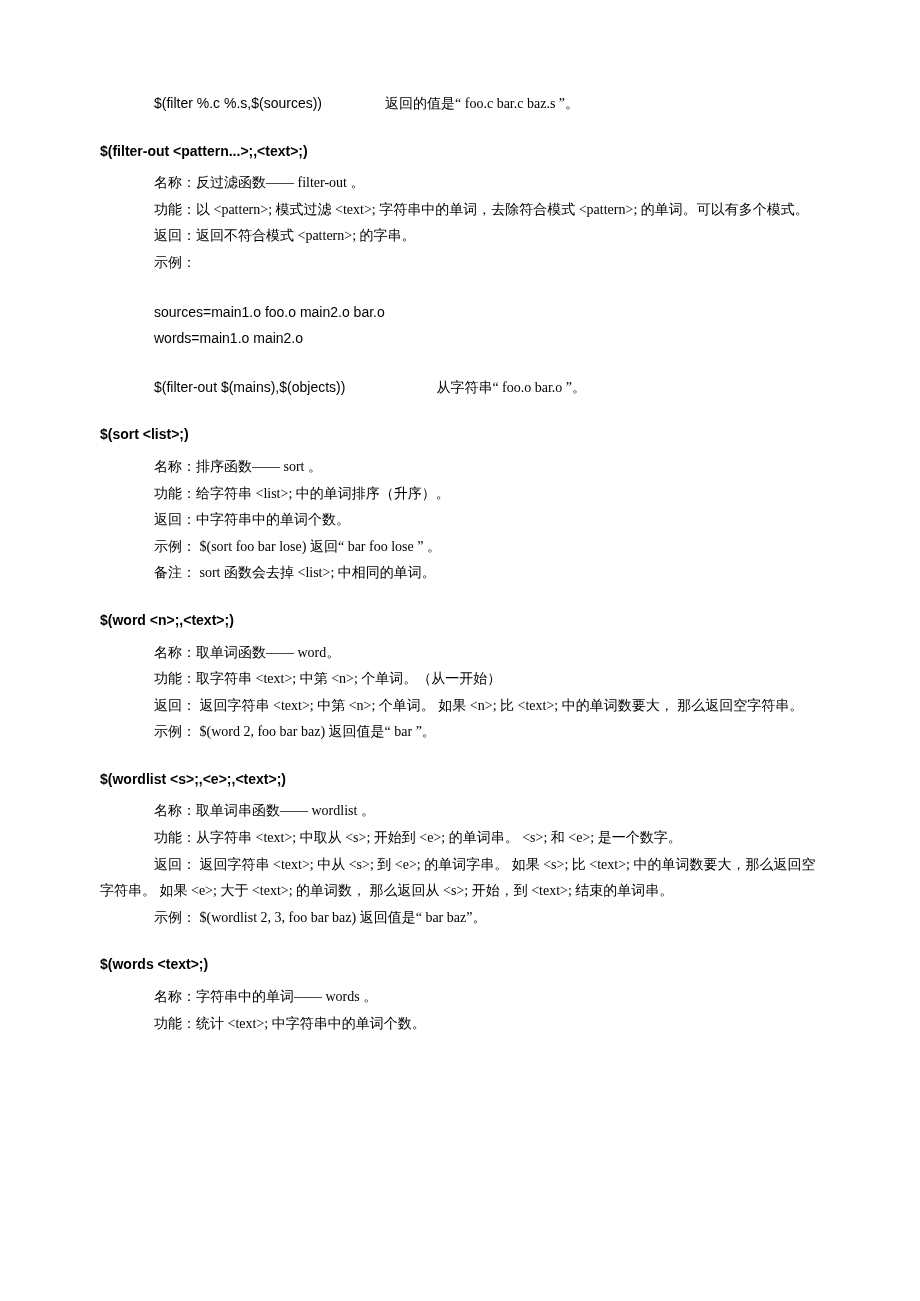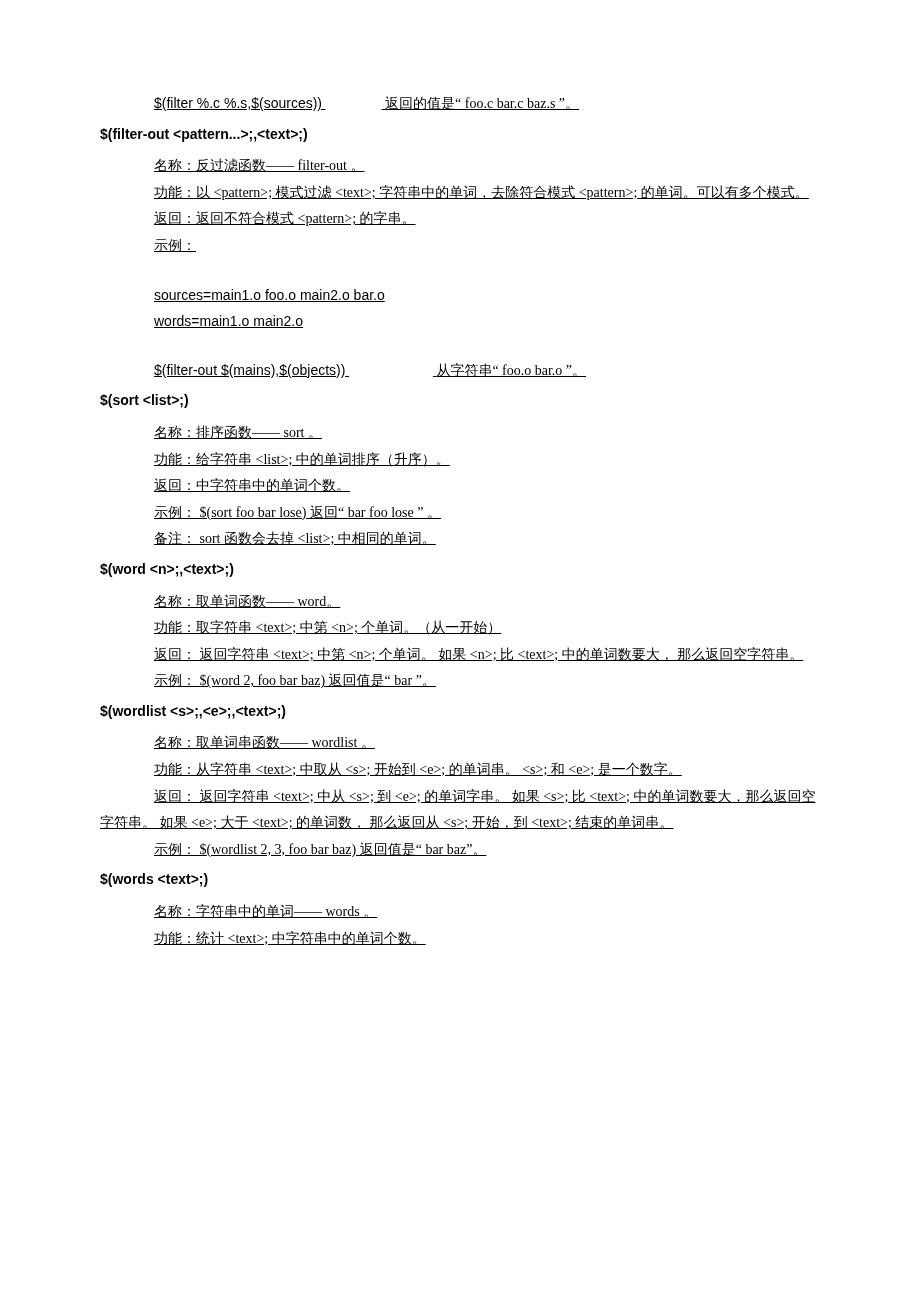--- a/index.html
+++ b/index.html
@@ -8,42 +8,40 @@
     width: 920px;
     box-sizing: border-box;
     font-family: "SimSun", "Songti SC", serif;
     font-size: 14px;
     line-height: 1.9;
     color: #000;
     background: #fff;
   }
   .indent {
     padding-left: 54px;
-    text-decoration: underline;
   }
   .heading {
     font-weight: bold;
     font-family: "SimSun", "Songti SC", serif;
-    margin-top: 3px;
+    margin-top: 20px;
     margin-bottom: 6px;
   }
   .para {
     margin: 0;
     text-align: left;
   }
   .code {
     font-family: "Arial", "Helvetica", sans-serif;
   }
   .gap {
     height: 22px;
   }
   .hang {
     padding-left: 0;
     text-indent: 54px;
-    text-decoration: underline;
   }
   .sp4 { display:inline-block; width:28px; }
 </style>
 </head>
 <body>
 
 <p class="para indent">
   <span class="code">$(filter %.c %.s,$(sources))</span>
   <span class="sp4"></span><span class="sp4"></span>
   <span>返回的值是“ foo.c    bar.c    baz.s ”。</span>

